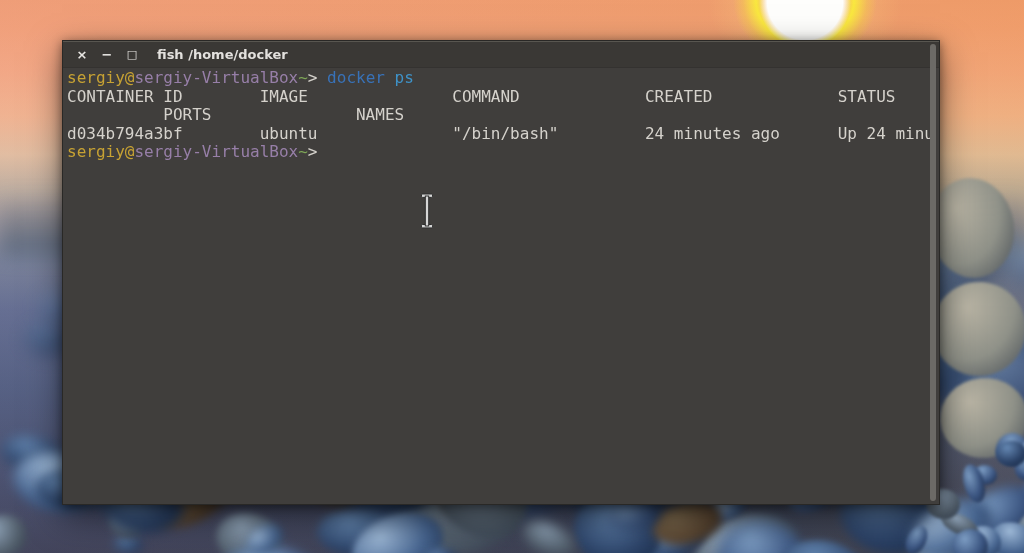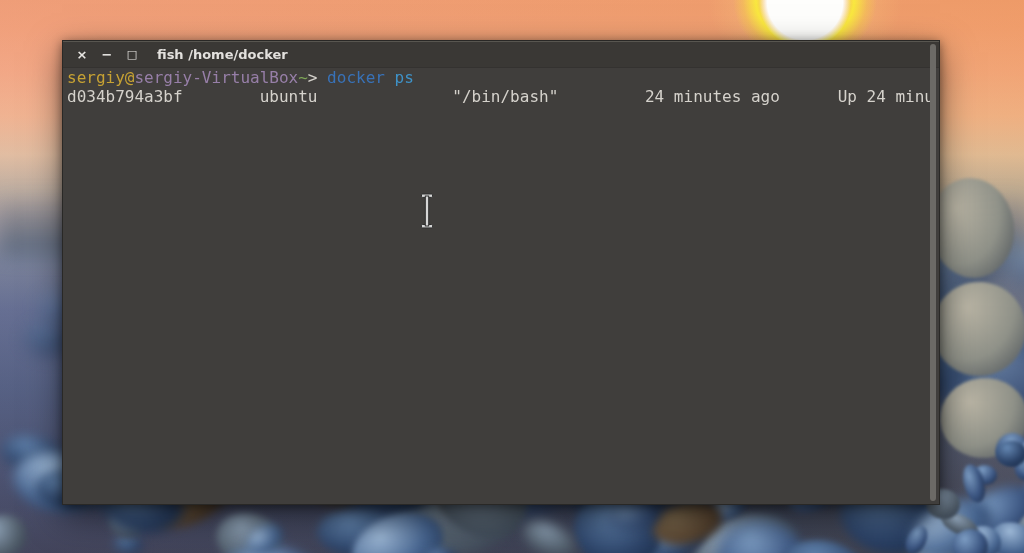--- a/index.html
+++ b/index.html
@@ -184,21 +184,24 @@
 
   <div class="window">
     <div class="titlebar">
       <span class="wbtn">×</span>
       <span class="wbtn">−</span>
       <span class="wbtn maxi">□</span>
       <span class="wtitle">fish /home/docker</span>
     </div>
     <div class="term-body" id="term-body">
         <div class="term-line"><span style="color: rgb(199, 162, 51);">sergiy@</span><span style="color: rgb(151, 127, 168);">sergiy-VirtualBox</span><span style="color: rgb(126, 167, 87);">~</span><span style="color: rgb(213, 210, 204);">&gt; </span><span style="color: rgb(56, 114, 184);">docker</span><span style="color: rgb(213, 210, 204);"> </span><span style="color: rgb(62, 146, 200);">ps</span></div>
+        <div class="term-line"><span style="color: rgb(213, 210, 204);">CONTAINER ID        IMAGE               COMMAND             CREATED             STATUS</span></div>
+        <div class="term-line"><span style="color: rgb(213, 210, 204);">          PORTS               NAMES</span></div>
         <div class="term-line"><span style="color: rgb(213, 210, 204);">d034b794a3bf        ubuntu              "/bin/bash"         24 minutes ago      Up 24 minu</span></div>
+        <div class="term-line"><span style="color: rgb(199, 162, 51);">sergiy@</span><span style="color: rgb(151, 127, 168);">sergiy-VirtualBox</span><span style="color: rgb(126, 167, 87);">~</span><span style="color: rgb(213, 210, 204);">&gt;</span></div>
       </div>
     <div class="scrollbar-thumb"></div>
   </div>
 
   <svg class="ibeam" width="15" height="36" viewBox="0 0 15 36">
     <g stroke="#2e2e2e" stroke-width="1" fill="#d6d6d6">
       <rect x="1.5" y="1" width="11" height="3.4" rx="1"></rect>
       <rect x="1.5" y="31.5" width="11" height="3.4" rx="1"></rect>
       <rect x="5.3" y="3" width="3.4" height="30"></rect>
     </g>

